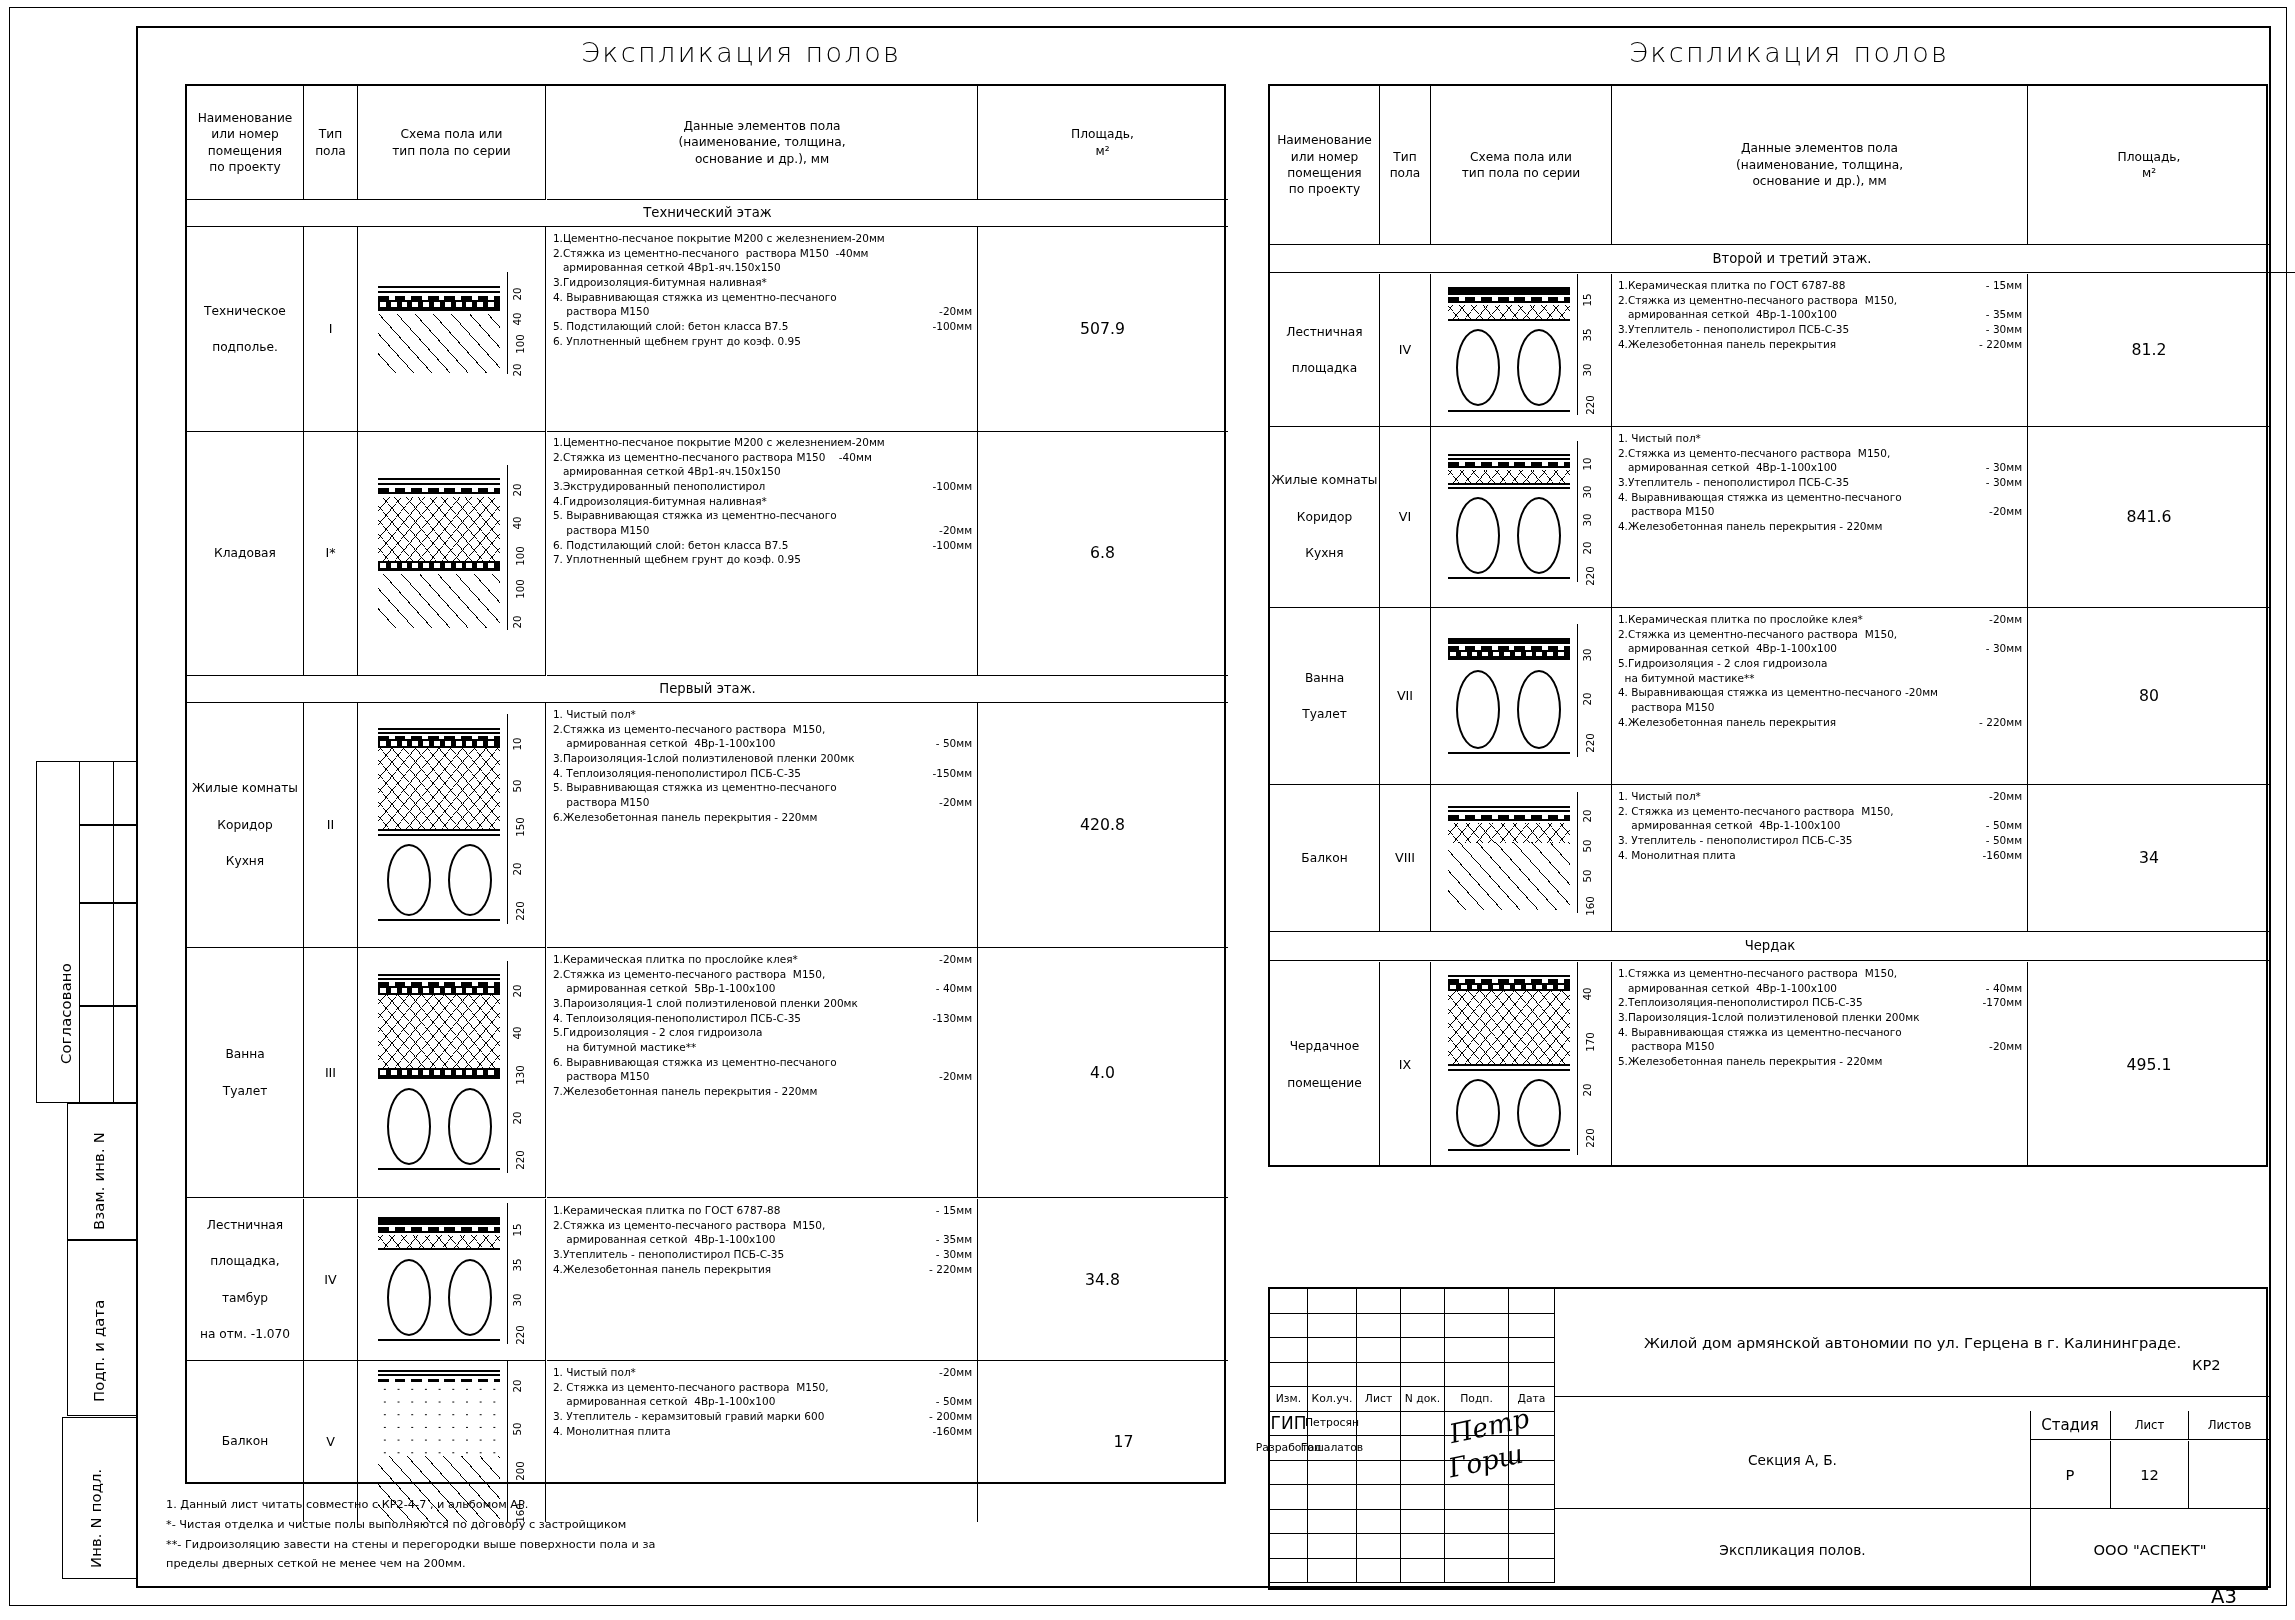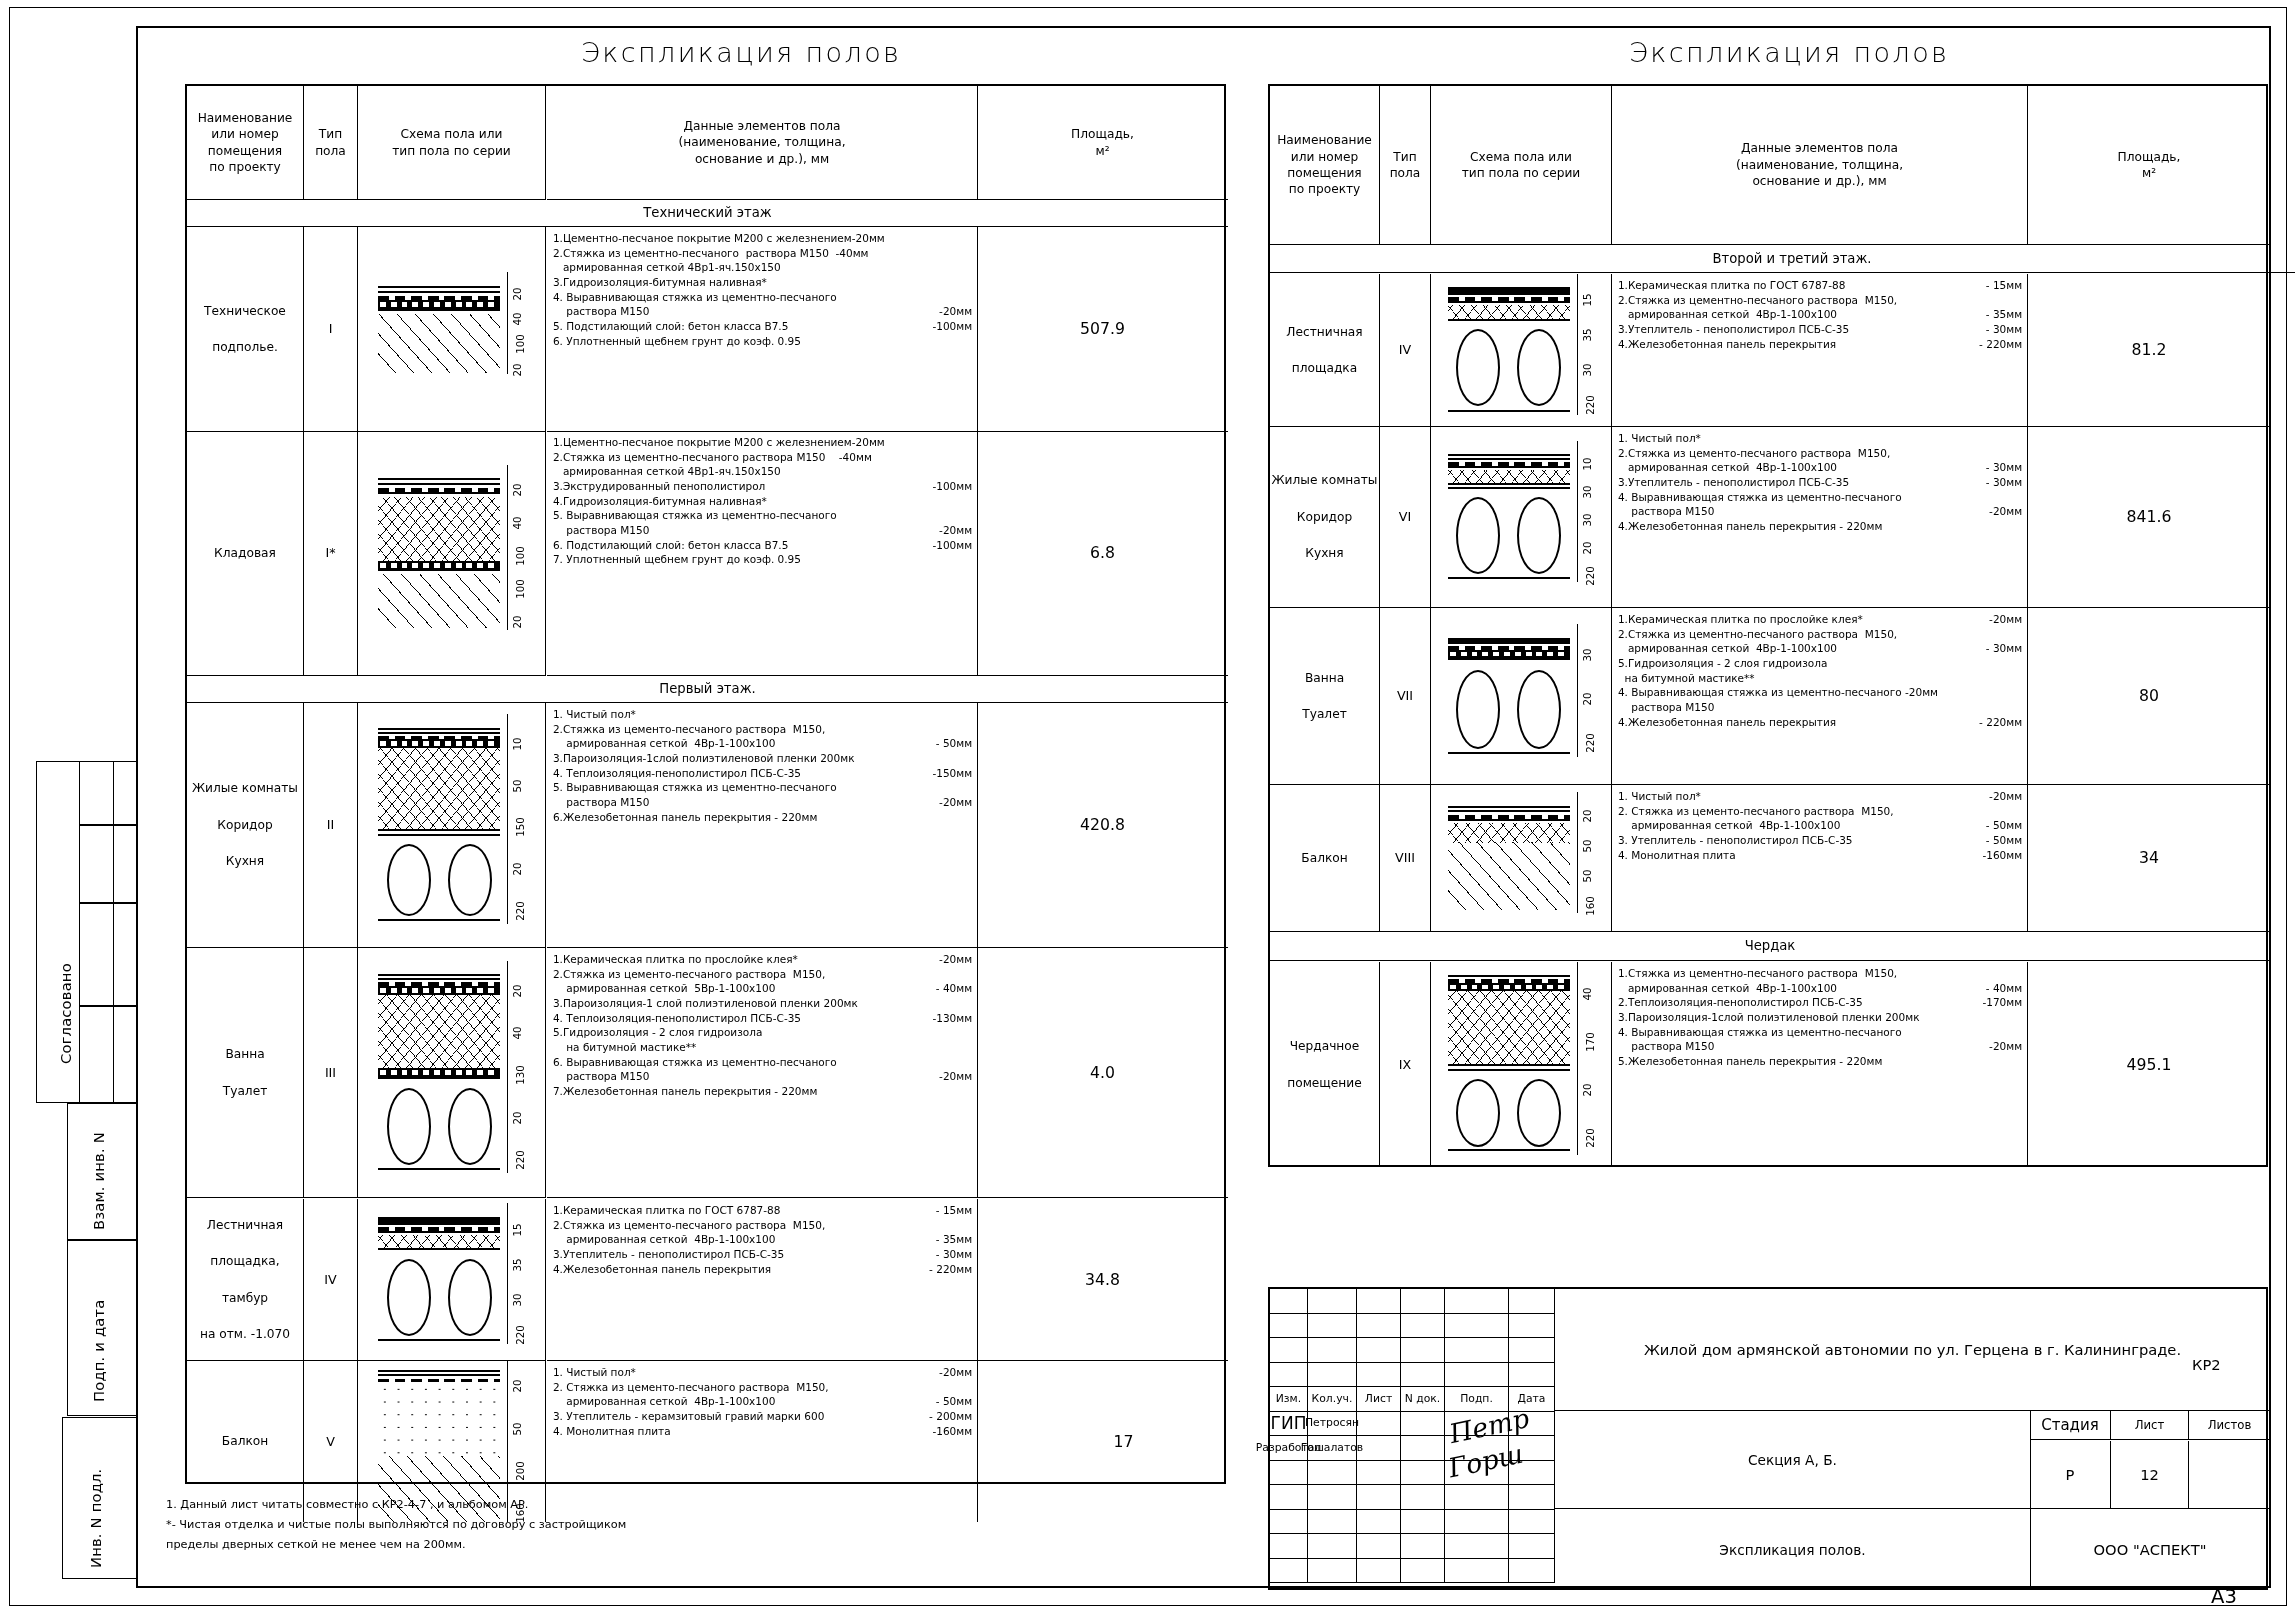--- a/index.html
+++ b/index.html
@@ -536,20 +536,21 @@
       <div class="ln"><span class="t">4. Выравнивающая стяжка из цементно-песчаного</span></div>
       <div class="ln"><span class="t">    раствора М150</span><span class="d">-20мм</span></div>
       <div class="ln"><span class="t">5.Железобетонная панель перекрытия - 220мм</span></div>
     </div>
     <div class="cell area last-col last-row" style="left: 758px; top: 876px; width: 242px; height: 205px;">495.1</div>
   </div>
 
 <div class="notes" style="left:166px;top:1495px;width:783px;">
   <div>1. Данный лист читать совместно с КР2-4-7 , и альбомом АР.</div>
   <div>*- Чистая отделка и чистые полы выполняются по договору с застройщиком</div>
+  <div>**- Гидроизоляцию завести на стены и перегородки выше поверхности пола и за</div>
   <div>      пределы дверных сеткой не менее чем на 200мм.</div>
 </div>
 
 <div class="tb" id="titleblock" style="left:1268px;top:1287px;width:1000px;height:303px;">
     <div class="tbc " style="left: 0px; top: 0px; width: 38px; height: 24.5px; font-size: 10.8px;"></div>
     <div class="tbc " style="left: 38px; top: 0px; width: 49px; height: 24.5px; font-size: 10.8px;"></div>
     <div class="tbc " style="left: 87px; top: 0px; width: 44px; height: 24.5px; font-size: 10.8px;"></div>
     <div class="tbc " style="left: 131px; top: 0px; width: 44px; height: 24.5px; font-size: 10.8px;"></div>
     <div class="tbc " style="left: 175px; top: 0px; width: 64px; height: 24.5px; font-size: 10.8px;"></div>
     <div class="tbc " style="left: 239px; top: 0px; width: 46px; height: 24.5px; font-size: 10.8px;"></div>
@@ -614,21 +615,21 @@
     <div class="tbc " style="left: 175px; top: 245px; width: 64px; height: 24.5px; font-size: 10.8px;"></div>
     <div class="tbc " style="left: 239px; top: 245px; width: 46px; height: 24.5px; font-size: 10.8px;"></div>
     <div class="tbc " style="left: 0px; top: 269px; width: 38px; height: 24.5px; font-size: 10.8px;"></div>
     <div class="tbc " style="left: 38px; top: 269px; width: 49px; height: 24.5px; font-size: 10.8px;"></div>
     <div class="tbc " style="left: 87px; top: 269px; width: 44px; height: 24.5px; font-size: 10.8px;"></div>
     <div class="tbc " style="left: 131px; top: 269px; width: 44px; height: 24.5px; font-size: 10.8px;"></div>
     <div class="tbc " style="left: 175px; top: 269px; width: 64px; height: 24.5px; font-size: 10.8px;"></div>
     <div class="tbc " style="left: 239px; top: 269px; width: 46px; height: 24.5px; font-size: 10.8px;"></div>
     <div class="sig" style="left: 179px; top: 121px;">Петр</div>
     <div class="sig" style="left: 178px; top: 156px;">Горш</div>
-    <div class="tbc nr" style="left: 285px; top: 0px; width: 715px; height: 122px; font-size: 14.7px;">Жилой дом армянской автономии по ул. Герцена в г. Калининграде.</div>
+    <div class="tbc nr" style="left: 285px; top: 0px; width: 715px; height: 108px; font-size: 14.7px;">Жилой дом армянской автономии по ул. Герцена в г. Калининграде.</div>
     <div class="tbc " style="left: 285px; top: 122px; width: 476px; height: 98px; font-size: 13.7px;">Секция А, Б.</div>
     <div class="tbc " style="left: 760px; top: 122px; width: 81px; height: 29px; font-size: 15px;">Стадия</div>
     <div class="tbc " style="left: 841px; top: 122px; width: 78px; height: 29px; font-size: 11.7px;">Лист</div>
     <div class="tbc nr" style="left: 919px; top: 122px; width: 81px; height: 29px; font-size: 11.7px;">Листов</div>
     <div class="tbc " style="left: 760px; top: 152px; width: 81px; height: 68px; font-size: 14.7px;">Р</div>
     <div class="tbc " style="left: 841px; top: 152px; width: 78px; height: 68px; font-size: 14.7px;">12</div>
     <div class="tbc nr" style="left: 919px; top: 152px; width: 81px; height: 68px; font-size: 14.7px;"></div>
     <div class="tbc nb" style="left: 285px; top: 220px; width: 476px; height: 81px; font-size: 13.7px;">Экспликация полов.</div>
     <div class="tbc nr nb" style="left: 760px; top: 220px; width: 240px; height: 81px; font-size: 14.7px;">ООО "АСПЕКТ"</div>
   </div>

